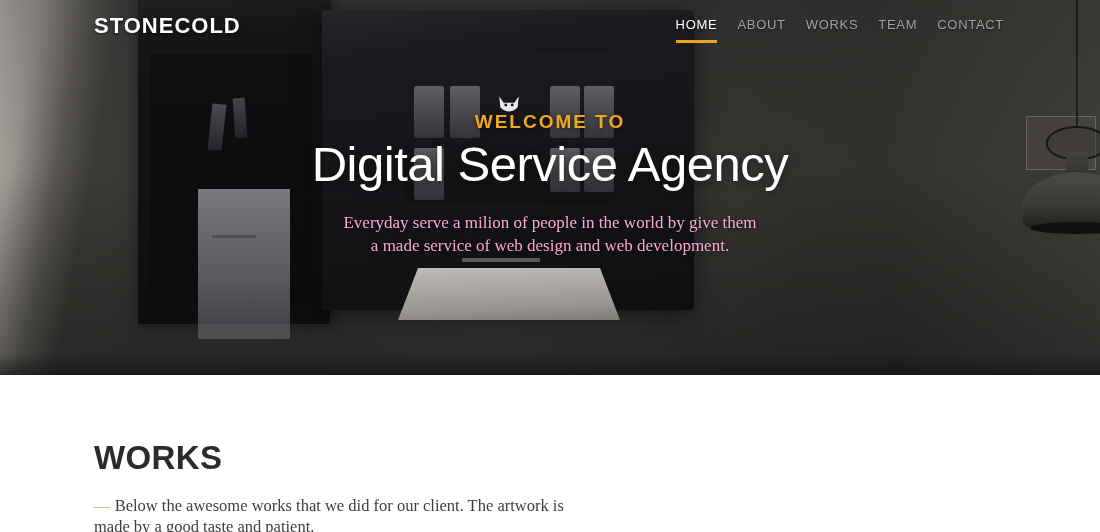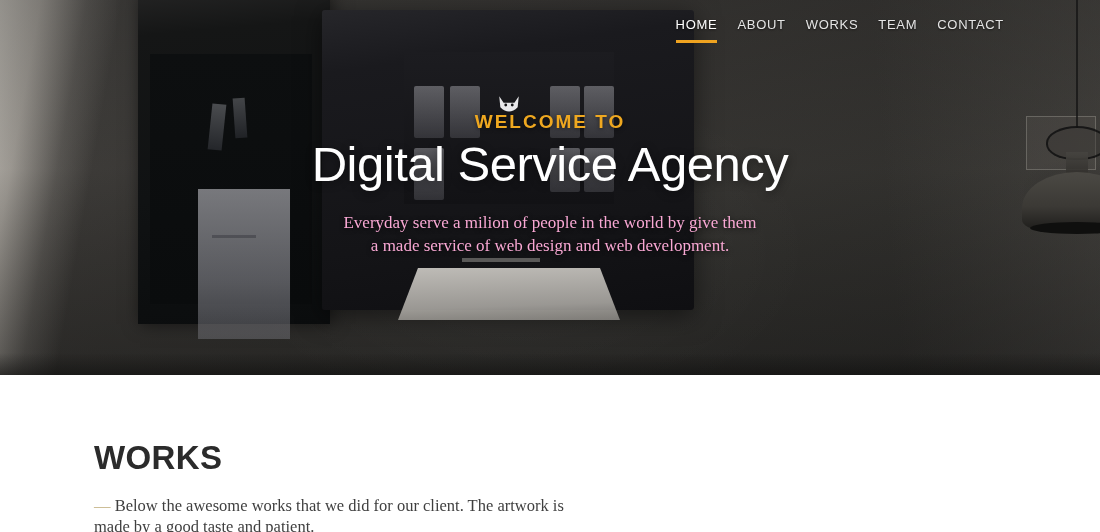--- a/index.html
+++ b/index.html
@@ -151,21 +151,21 @@
     font-weight:bold;
     letter-spacing:1.0px;
     text-shadow:0 1px 3px rgba(0,0,0,.6);
   }
   .nav {
     position:absolute; right:96px; top:17px;
     display:flex; align-items:flex-start; gap:20px;
   }
   .nav-item {
     position:relative;
-    color:#e5e5e5;
+    color:#a3a3a3;
     font-size:13px;
     letter-spacing:.7px;
     padding-bottom:11px;
     text-shadow:0 1px 2px rgba(0,0,0,.55);
     cursor:pointer;
   }
   .nav-item.active { color:#ffffff; }
   .nav-underline {
     position:absolute; left:0; right:0; bottom:0;
     height:3px;
@@ -270,20 +270,21 @@
 
   <div class="wall-frame"></div>
   <div class="lamp-cord"></div>
   <div class="lamp-cage"></div>
   <div class="lamp-neck"></div>
   <div class="lamp-shade"></div>
 
   <div class="desk-edge"></div>
 
   <header class="header">
+    <div class="logo">STONECOLD</div>
 
     <nav class="nav">
       <div class="nav-item active">
         <span>HOME</span>
         <span class="nav-underline"></span>
       </div>
       <div class="nav-item">ABOUT</div>
       <div class="nav-item">WORKS</div>
       <div class="nav-item">TEAM</div>
       <div class="nav-item">CONTACT</div>

